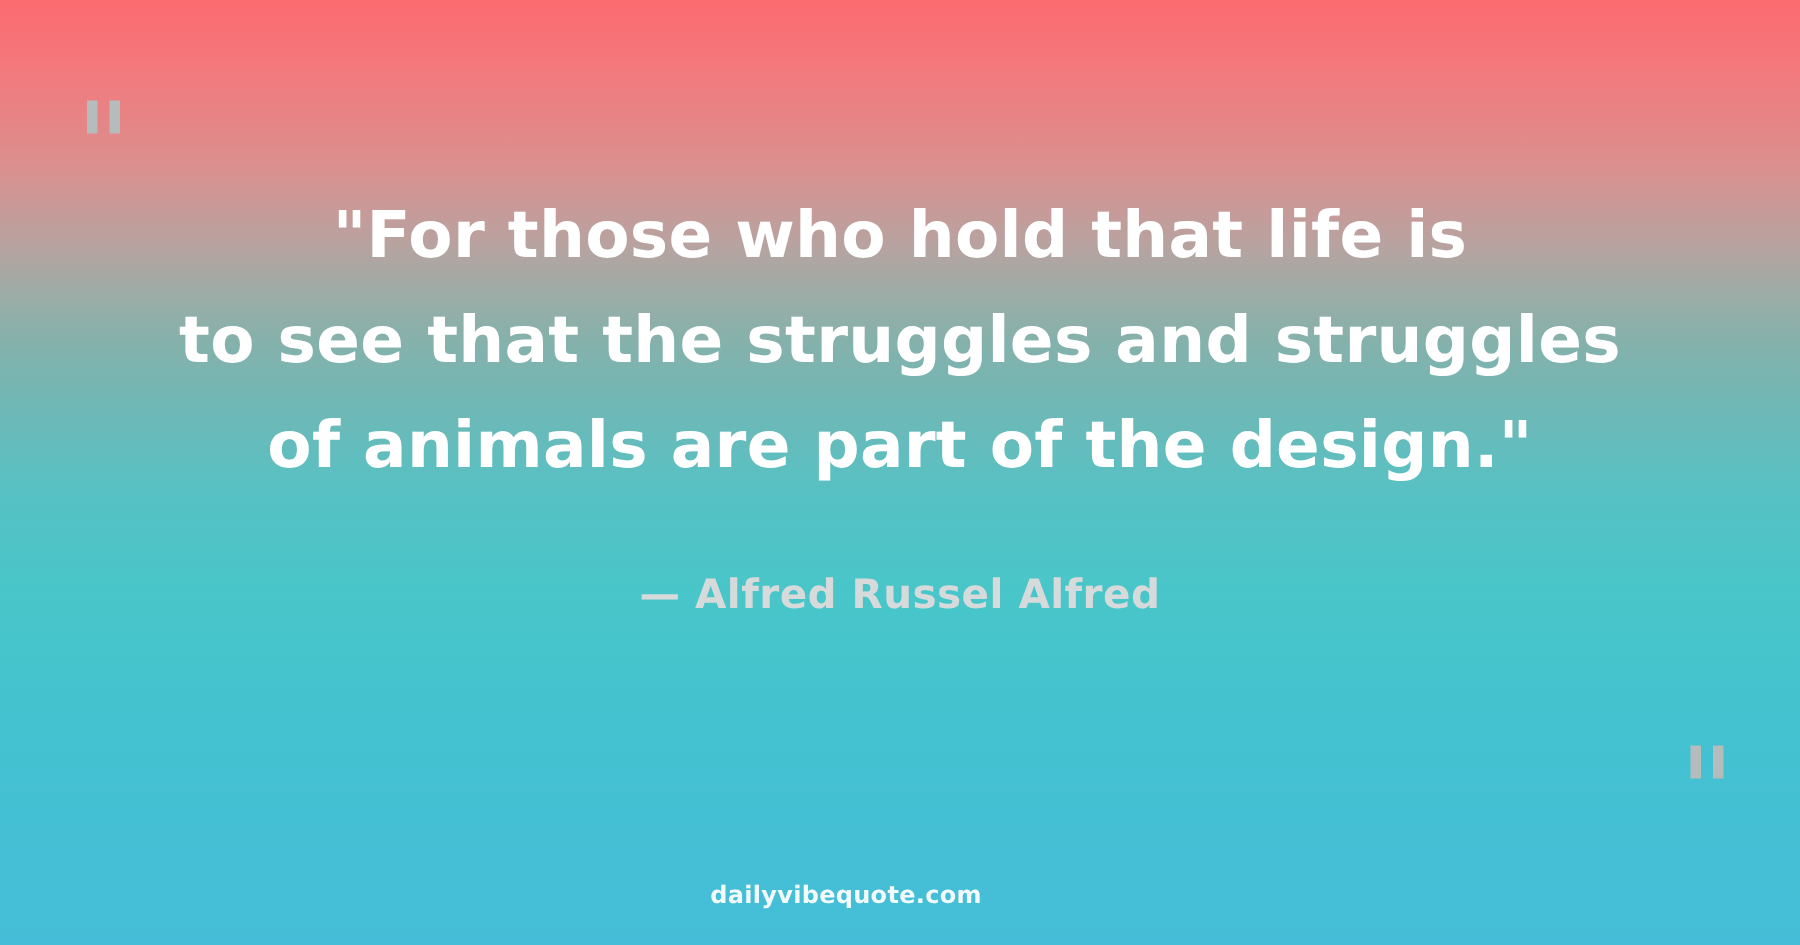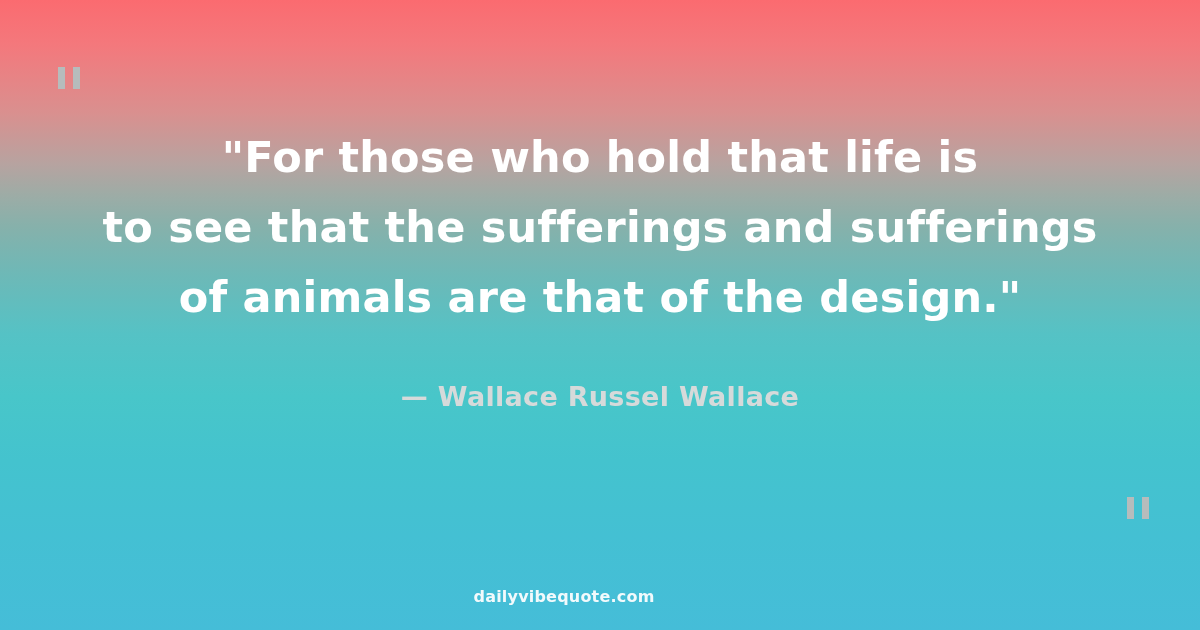--- a/index.html
+++ b/index.html
@@ -112,23 +112,23 @@
 
   <div class="quote-glyph" id="quote-glyph-bottom">
     <span class="bar"></span>
     <span class="bar"></span>
   </div>
 
   <div id="card-content">
 
     <blockquote id="quote-text">
       <span class="qline">"For those who hold that life is</span>
-      <span class="qline">to see that the sufferings and sufferings</span>
-      <span class="qline">of animals are that of the design."</span>
+      <span class="qline">to see that the struggles and struggles</span>
+      <span class="qline">of animals are part of the design."</span>
     </blockquote>
 
-    <div id="quote-author">— Wallace Russel Wallace</div>
+    <div id="quote-author">— Alfred Russel Alfred</div>
 
   </div>
 
   <div id="card-footer">dailyvibequote.com</div>
 
 </div>
 
 </body></html>

